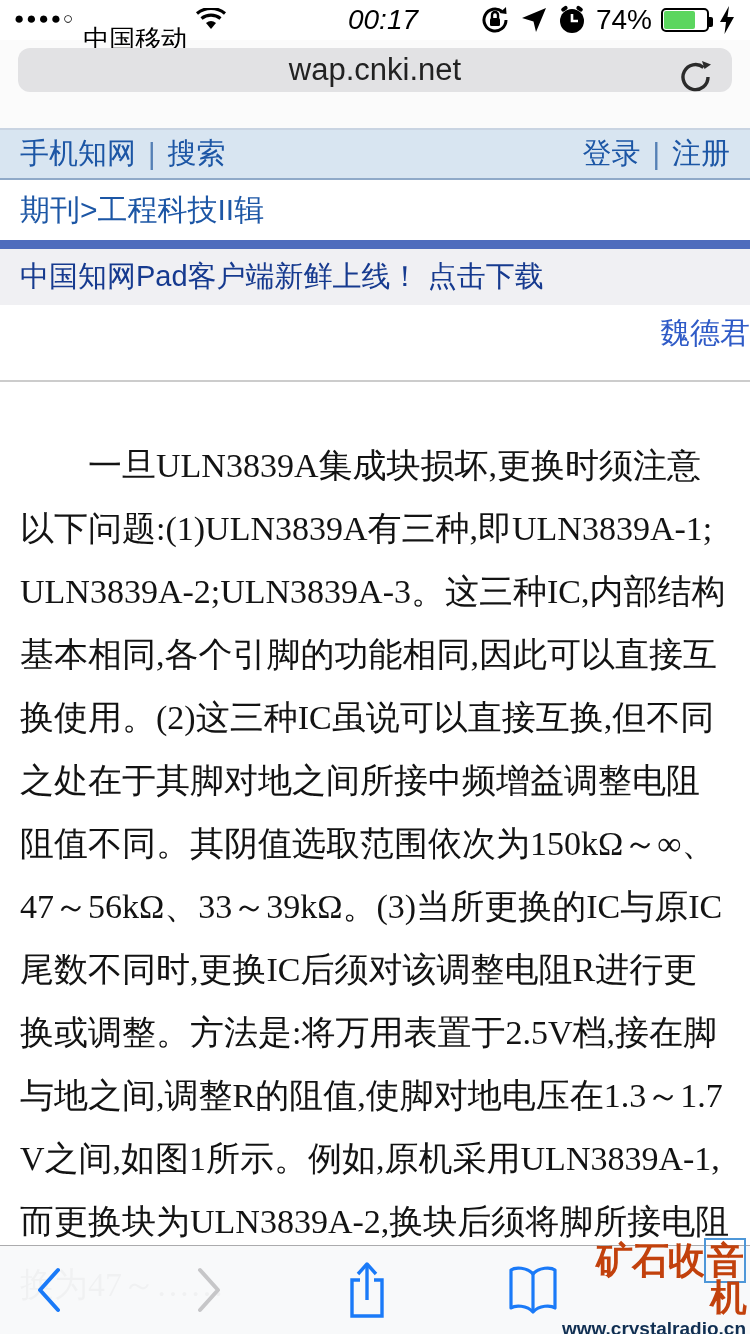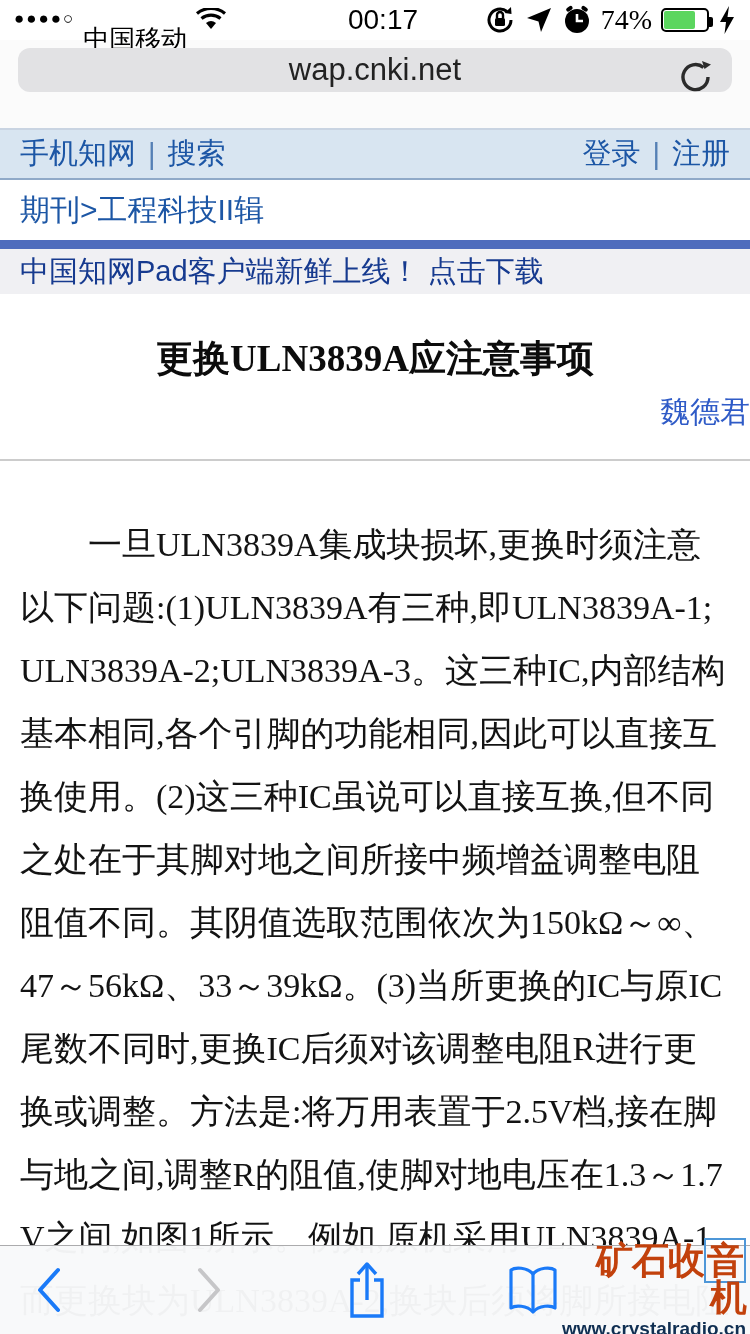--- a/index.html
+++ b/index.html
@@ -7,22 +7,22 @@
        font-family:"Liberation Sans","DejaVu Sans",sans-serif;}
   .screen{position:relative;width:750px;height:1334px;background:#fff;overflow:hidden;}
 
   
   .status-bar{height:40px;background:#fff;display:flex;align-items:center;
               padding:0 14px;box-sizing:border-box;font-size:26px;color:#000;}
   .sb-left{display:flex;align-items:center;gap:8px;}
   .signal-dots{font-size:17px;letter-spacing:2px;transform:translateY(-1px);}
   .carrier{font-size:26px;margin-top:39px;}
   .sb-center{position:absolute;left:16px;right:0;text-align:center;font-size:28px;
-             font-weight:500;pointer-events:none;}
-  .sb-right{margin-left:auto;display:flex;align-items:center;gap:9px;font-family:Liberation Serif, serif;}
+             font-weight:500;pointer-events:none;font-style:italic;}
+  .sb-right{margin-left:auto;display:flex;align-items:center;gap:9px;}
   .pct{font-size:28px;}
   .battery{position:relative;width:48px;height:24px;border:2px solid #000;
            border-radius:5px;display:flex;align-items:center;padding:1px;box-sizing:border-box;}
   .battery-fill{height:100%;border-radius:2px;}
   .battery-cap{position:absolute;right:-6px;top:7px;width:4px;height:10px;
                background:#000;border-radius:0 2px 2px 0;}
 
   
   .url-section{height:90px;background:#fbfbfb;padding:8px 18px 0;box-sizing:border-box;
                border-bottom:2px solid #c9d4e2;}
@@ -34,21 +34,21 @@
   
   .site-nav{height:50px;background:#d8e5f1;display:flex;align-items:center;
             padding:0 20px;box-sizing:border-box;font-size:29px;color:#1c56a5;
             border-bottom:2px solid #8fa9c8;}
   .site-nav a{color:#1c56a5;text-decoration:none;}
   .nav-sep{color:#5580b5;margin:0 12px;}
   .nav-right{margin-left:auto;display:flex;align-items:center;}
   .crumb{height:60px;background:#fff;display:flex;align-items:center;padding:0 20px;
          font-size:30px;color:#1c56a5;}
   .blue-bar{height:9px;background:#4e6cbd;}
-  .banner{height:45px;background:#f0f0f3;display:flex;align-items:center;padding:0 20px;
+  .banner{height:56px;background:#f0f0f3;display:flex;align-items:center;padding:0 20px;
           font-size:29px;color:#163a8f;}
 
   
   .article{background:#fff;}
   .article-title{margin:40px 20px 0;text-align:center;font-family:"Liberation Serif","DejaVu Serif",serif;
                  font-size:37px;font-weight:bold;color:#0c0c0c;}
   .article-author{margin-top:8px;text-align:right;font-size:30px;color:#2f5bc7;}
   .title-hr{border:none;border-top:2px solid #ccc;margin:26px 0 0;}
   .article-body{margin:52px 20px 0;font-family:"Liberation Serif","DejaVu Serif",serif;
                 font-size:34px;line-height:63px;color:#131313;text-indent:2em;
@@ -130,21 +130,20 @@
       <span class="nav-sep">|</span>
       <a href="#">注册</a>
     </span>
   </div>
 
   <div class="crumb">期刊&gt;工程科技II辑</div>
   <div class="blue-bar"></div>
   <div class="banner">中国知网Pad客户端新鲜上线！ 点击下载</div>
 
   <div class="article">
-    <div class="article-title">更换ULN3839A应注意事项</div>
     <div class="article-author">魏德君</div>
     <hr class="title-hr">
     <p class="article-body">一旦ULN3839A集成块损坏,更换时须注意以下问题:(1)ULN3839A有三种,即ULN3839A-1;ULN3839A-2;ULN3839A-3。这三种IC,内部结构基本相同,各个引脚的功能相同,因此可以直接互换使用。(2)这三种IC虽说可以直接互换,但不同之处在于其脚对地之间所接中频增益调整电阻阻值不同。其阴值选取范围依次为150kΩ～∞、47～56kΩ、33～39kΩ。(3)当所更换的IC与原IC尾数不同时,更换IC后须对该调整电阻R进行更换或调整。方法是:将万用表置于2.5V档,接在脚与地之间,调整R的阻值,使脚对地电压在1.3～1.7V之间,如图1所示。例如,原机采用ULN3839A-1,而更换块为ULN3839A-2,换块后须将脚所接电阻换为47～……</p>
 
   </div>
 
   <div class="toolbar">
     <div class="tb-btn tb-back">
       <svg width="30" height="50" viewBox="0 0 30 50">
         <polyline points="24,5 6,25 24,45" fill="none" stroke="#1a7af8" stroke-width="4" stroke-linecap="round" stroke-linejoin="round"></polyline>

